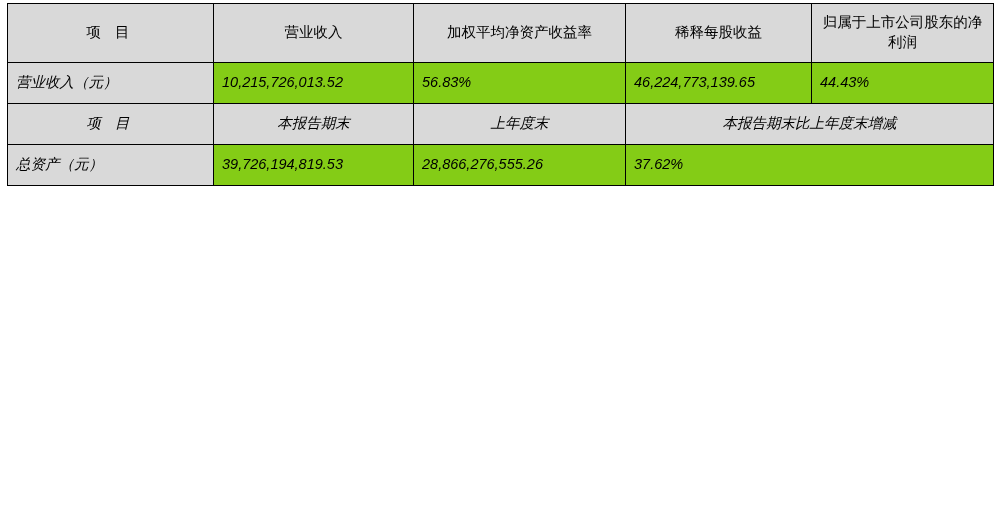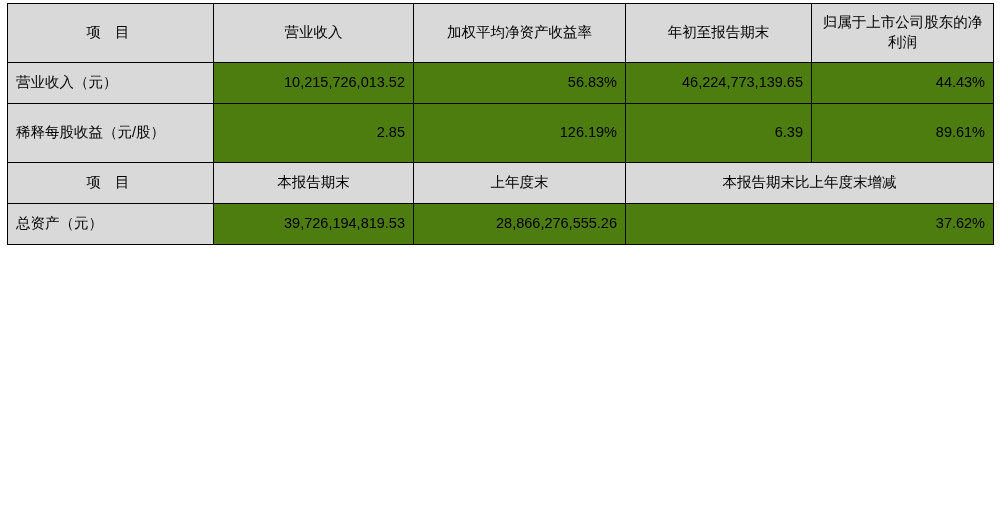--- a/index.html
+++ b/index.html
@@ -42,74 +42,66 @@
     background: #d9d9d9;
     text-align: center;
     font-weight: normal;
     height: 46px;
   }
   .label {
     background: #d9d9d9;
     text-align: left;
   }
   .num {
-    text-align: right;
-    background: #4d7c0f;
+    background: #84cc16;
   }
   .ctr {
     text-align: center;
     background: #ffffff;
   }
   .spaced {
     letter-spacing: 0.35em;
   }
-  .r1 td { height: 28px; }
+  .r1 td { height: 28px; font-style: italic; }
   .r2 td { height: 46px; }
   .r3 td { height: 64px; }
 </style>
 </head>
 <body>
 
 <div class="sheet">
   <table class="fin">
     <colgroup>
       <col class="c0">
         <col class="c1">
         <col class="c2">
         <col class="c3">
         <col class="c4">
     </colgroup>
     <tbody>
       <tr class="r2">
         <td class="hdr spaced">项 目</td>
         <td class="hdr">营业收入</td>
         <td class="hdr">加权平均净资产收益率</td>
-        <td class="hdr">年初至报告期末</td>
+        <td class="hdr">稀释每股收益</td>
         <td class="hdr">归属于上市公司股东的净利润</td>
       </tr>
 
       <tr class="r1">
         <td class="label">营业收入（元）</td>
         <td class="num">10,215,726,013.52</td>
         <td class="num">56.83%</td>
         <td class="num">46,224,773,139.65</td>
         <td class="num">44.43%</td>
       </tr>
 
 
 
 
 
-      <tr class="r2">
-        <td class="label">稀释每股收益（元/股）</td>
-        <td class="num">2.85</td>
-        <td class="num">126.19%</td>
-        <td class="num">6.39</td>
-        <td class="num">89.61%</td>
-      </tr>
 
 
       <tr class="r1">
         <td class="hdr spaced">项 目</td>
         <td class="hdr">本报告期末</td>
         <td class="hdr">上年度末</td>
         <td class="hdr" colspan="2">本报告期末比上年度末增减</td>
       </tr>
 
       <tr class="r1">

